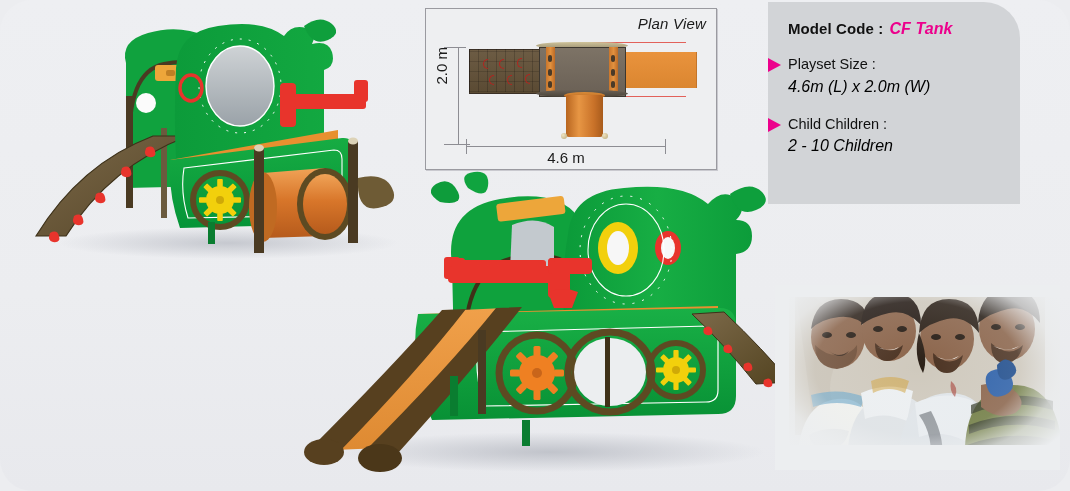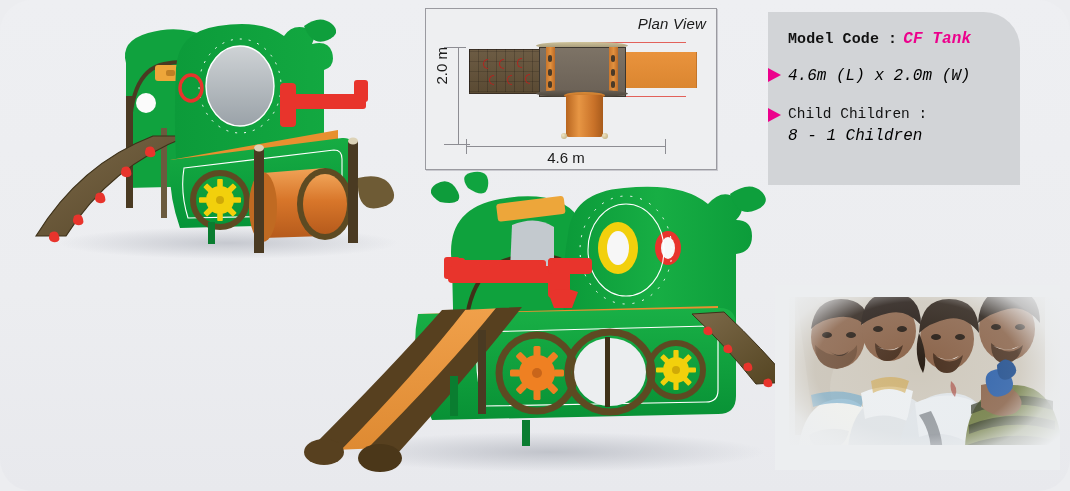--- a/index.html
+++ b/index.html
@@ -77,24 +77,23 @@
          background:linear-gradient(180deg,#d98b38,#b8651f);border-radius:50%;}
   .pfoot{position:absolute;top:124px;width:6px;height:6px;border-radius:50%;
          background:radial-gradient(circle at 35% 35%,#efe3c2,#b9a878);}
   #p-foot-l{left:135px;} #p-foot-r{left:176px;}
   .predline{position:absolute;height:1px;background:#e2615a;}
   #p-red-top{left:155px;top:33px;width:105px;}
   #p-red-bot{left:155px;top:87px;width:105px;}
 
   
   #infopanel{
-    position:absolute;left:768px;top:12px;width:252px;height:173px;
+    position:absolute;left:768px;top:2px;width:252px;height:202px;
     background:#d2d4d7;
     border-radius:0 36px 0 0;
-    font-family:Liberation Mono, monospace;
   }
   #infopanel-inner{position:absolute;left:0;top:0;right:0;bottom:0;padding:18px 14px 0 20px;box-sizing:border-box;}
   #model-row{font-size:15px;font-weight:bold;color:#111;letter-spacing:.1px;white-space:nowrap;}
   #model-code-value{color:#ec008c;font-style:italic;font-size:16px;margin-left:6px;}
 
   .spec{position:relative;margin-top:17px;padding-left:0;}
   .spec-arrow{
     position:absolute;left:-20px;top:3px;
     width:0;height:0;border-style:solid;border-width:7px 0 7px 13px;
     border-color:transparent transparent transparent #ec008c;
@@ -403,28 +402,29 @@
   </div>
 
   <div id="infopanel">
     <div id="infopanel-inner">
       <div id="model-row">
         <span>Model Code :</span><span id="model-code-value">CF Tank</span>
       </div>
 
       <div class="spec">
         <span class="spec-arrow"></span>
+        <div class="spec-label">Playset Size :</div>
         <div class="spec-value">4.6m (L) x 2.0m (W)</div>
       </div>
 
 
       <div class="spec">
         <span class="spec-arrow"></span>
         <div class="spec-label">Child Children :</div>
-        <div class="spec-value">8 - 1 Children</div>
+        <div class="spec-value">2 - 10 Children</div>
       </div>
     </div>
   </div>
 
 
   <div id="photo">
     <svg viewBox="0 0 285 185" width="285" height="185">
       <defs>
         <radialGradient id="vig" cx="50%" cy="45%" r="62%">
           <stop offset="0" stop-color="#ffffff" stop-opacity="0"></stop>

